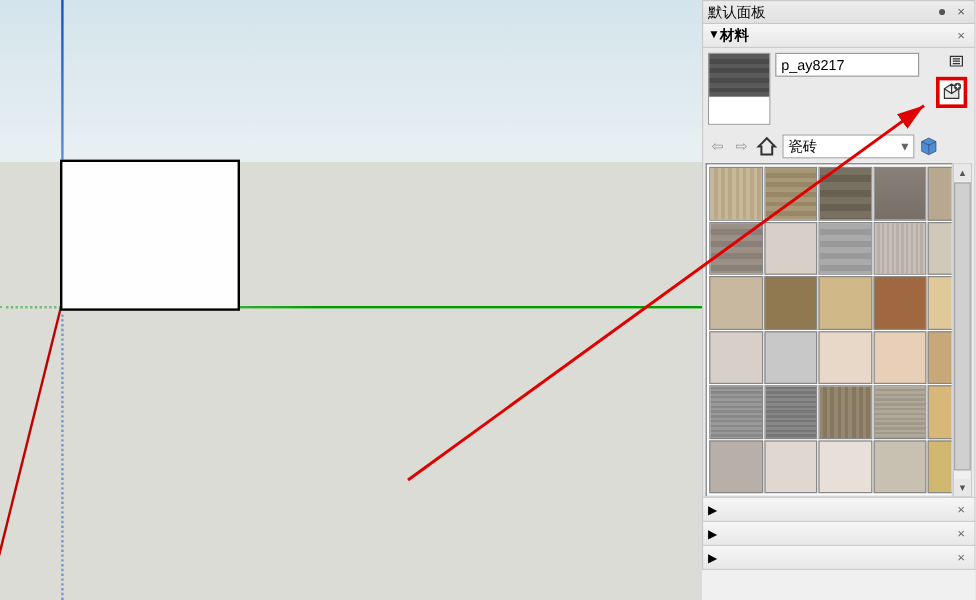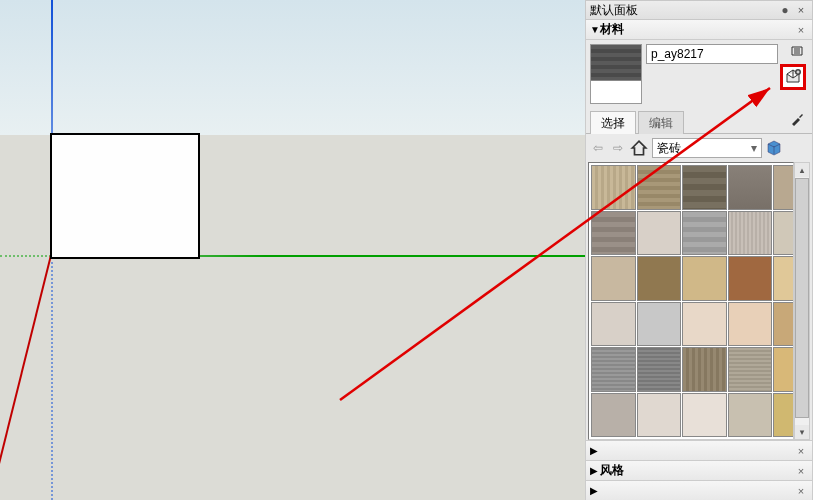--- a/index.html
+++ b/index.html
@@ -22,21 +22,21 @@
   .section-header { height: 20px; background: linear-gradient(#f6f6f6, #e8e8e8); border: 1px solid #ccc; border-top: none; display: flex; align-items: center; padding: 0 4px; justify-content: space-between; }
   .section-header .title { font-weight: bold; }
   .section-header .arrow { font-size: 10px; width: 10px; }
   .section-header .close-x { width: 14px; height: 14px; font-size: 11px; display: flex; align-items: center; justify-content: center; color: #666; }
   .material-body { background: #eaeaea; border: 1px solid #ccc; border-top: none; }
   .mat-top { display: flex; padding: 4px; gap: 4px; position: relative; }
   .mat-preview { width: 52px; height: 60px; background: #fff; border: 1px solid #999; display: flex; flex-direction: column; }
   .mat-preview .tex { flex: 0 0 36px; background: repeating-linear-gradient(to bottom, #5a5a5a 0 4px, #4a4a4a 4px 8px); border-bottom: 1px solid #888; }
   .mat-preview .white { flex: 1; background: #fff; }
   .mat-name-col { flex: 1; display: flex; flex-direction: column; gap: 4px; }
-  .mat-name-input { height: 20px; border: 1px solid #999; padding: 0 4px; background: #fff; width: 132px; }
+  .mat-name-input { height: 20px; border: 1px solid #999; padding: 0 4px; background: #fff; width: 120px; }
   .create-btn { position: absolute; right: 6px; top: 24px; width: 26px; height: 26px; border: 3px solid #e00000; background: #fff; display: flex; align-items: center; justify-content: center; }
   .create-btn svg { width: 18px; height: 18px; }
   .display-btn { position: absolute; right: 8px; top: 4px; width: 14px; height: 14px; }
   .display-btn svg { width: 14px; height: 14px; }
   .tabs-row { display: flex; align-items: center; padding: 2px 4px 0; border-bottom: 1px solid #bbb; position: relative; }
   .tab { padding: 3px 10px 2px; border: 1px solid #bbb; border-bottom: none; background: #f8f8f8; margin-right: 2px; position: relative; top: 1px; }
   .tab.inactive { background: #e0e0e0; color: #555; }
   .eyedrop { position: absolute; right: 6px; top: 2px; width: 18px; height: 18px; }
   .nav-row { display: flex; align-items: center; padding: 4px; gap: 4px; }
   .nav-btn { width: 16px; height: 16px; display: flex; align-items: center; justify-content: center; color: #999; border: none; background: transparent; }
@@ -107,29 +107,20 @@
       </div>
       <div class="create-btn">
         <svg viewBox="0 0 18 18">
             <path d="M3 6 L9 2 L15 6 L15 14 L3 14 Z M9 2 L9 10 M3 6 L9 10 L15 6" stroke="#333" fill="#e8e8e8" stroke-width="1"></path>
             <circle cx="14" cy="4" r="3" fill="#444"></circle>
             <path d="M12.5 4h3M14 2.5v3" stroke="#fff" stroke-width="1"></path>
           </svg>
       </div>
     </div>
 
-    <div class="tabs-row">
-      <div class="tab">选择</div>
-      <div class="tab inactive">编辑</div>
-      <div class="eyedrop">
-        <svg viewBox="0 0 18 18">
-            <path d="M4 14 L10 8 L12 10 L6 16 Z M11 7 L14 4 L15 5 L12 8 Z" fill="#333"></path>
-          </svg>
-      </div>
-    </div>
 
     <div class="nav-row">
       <button class="nav-btn">⇦</button>
       <button class="nav-btn">⇨</button>
       <div class="home-btn">
         <svg viewBox="0 0 16 16">
             <path d="M2 8 L8 2 L14 8 L12 8 L12 14 L4 14 L4 8 Z" fill="none" stroke="#333" stroke-width="1.5"></path>
           </svg>
       </div>
       <div class="category-select">
@@ -185,21 +176,20 @@
     </div>
   </div>
 
   <div id="collapsed-list" class="collapsed-sections">
       <div class="section-header">
         <span class="arrow">▶</span>
         <span class="close-x">×</span>
       </div>
       <div class="section-header">
         <span class="arrow">▶</span>
-        <span class="title" style="flex:1">风格</span>
         <span class="close-x">×</span>
       </div>
       <div class="section-header">
         <span class="arrow">▶</span>
         <span class="close-x">×</span>
       </div>
     </div>
 </div>
 
 </body></html>

